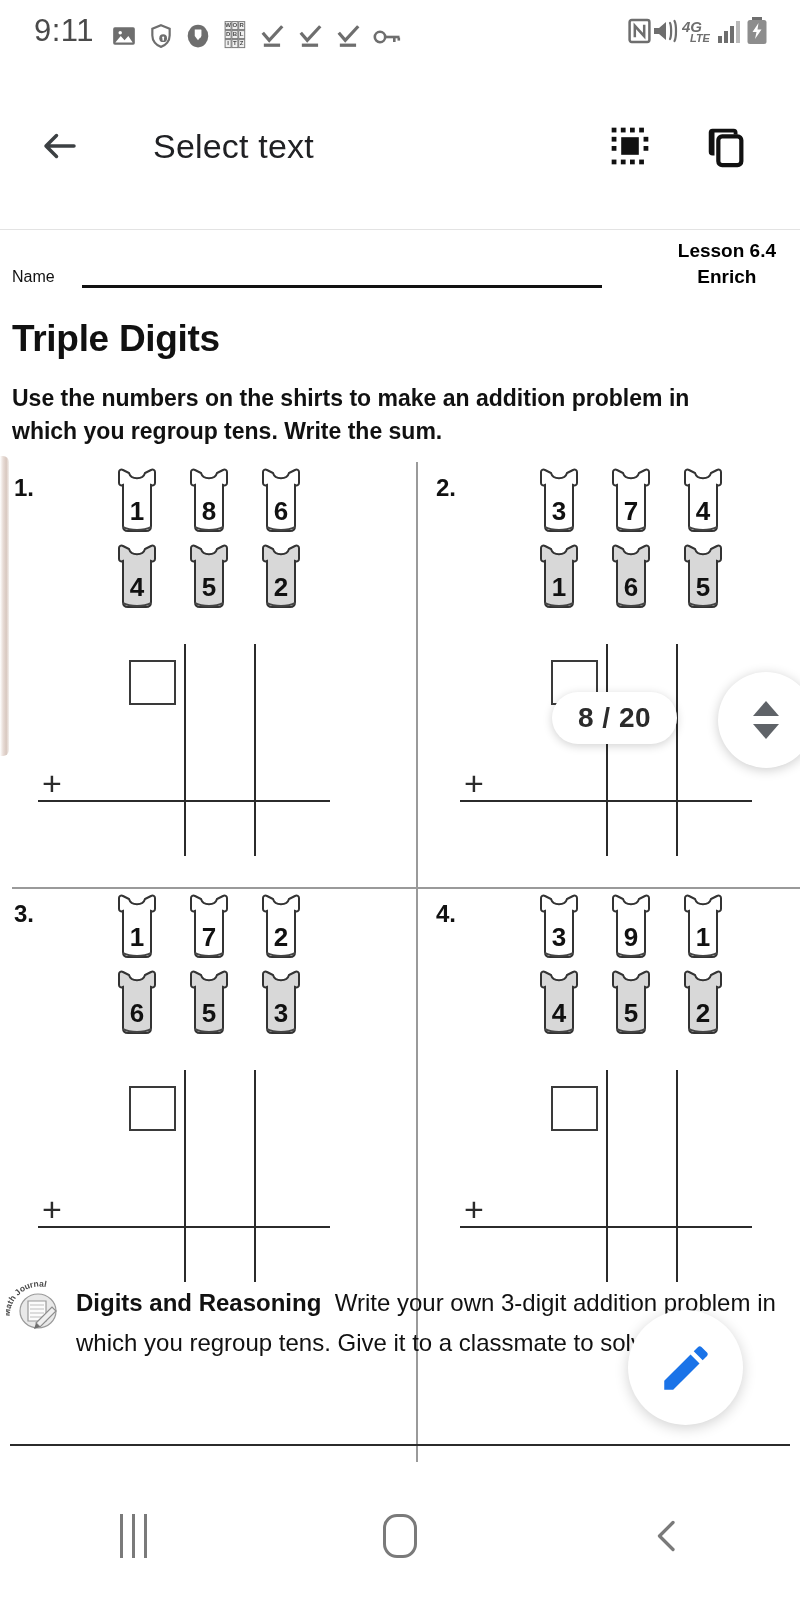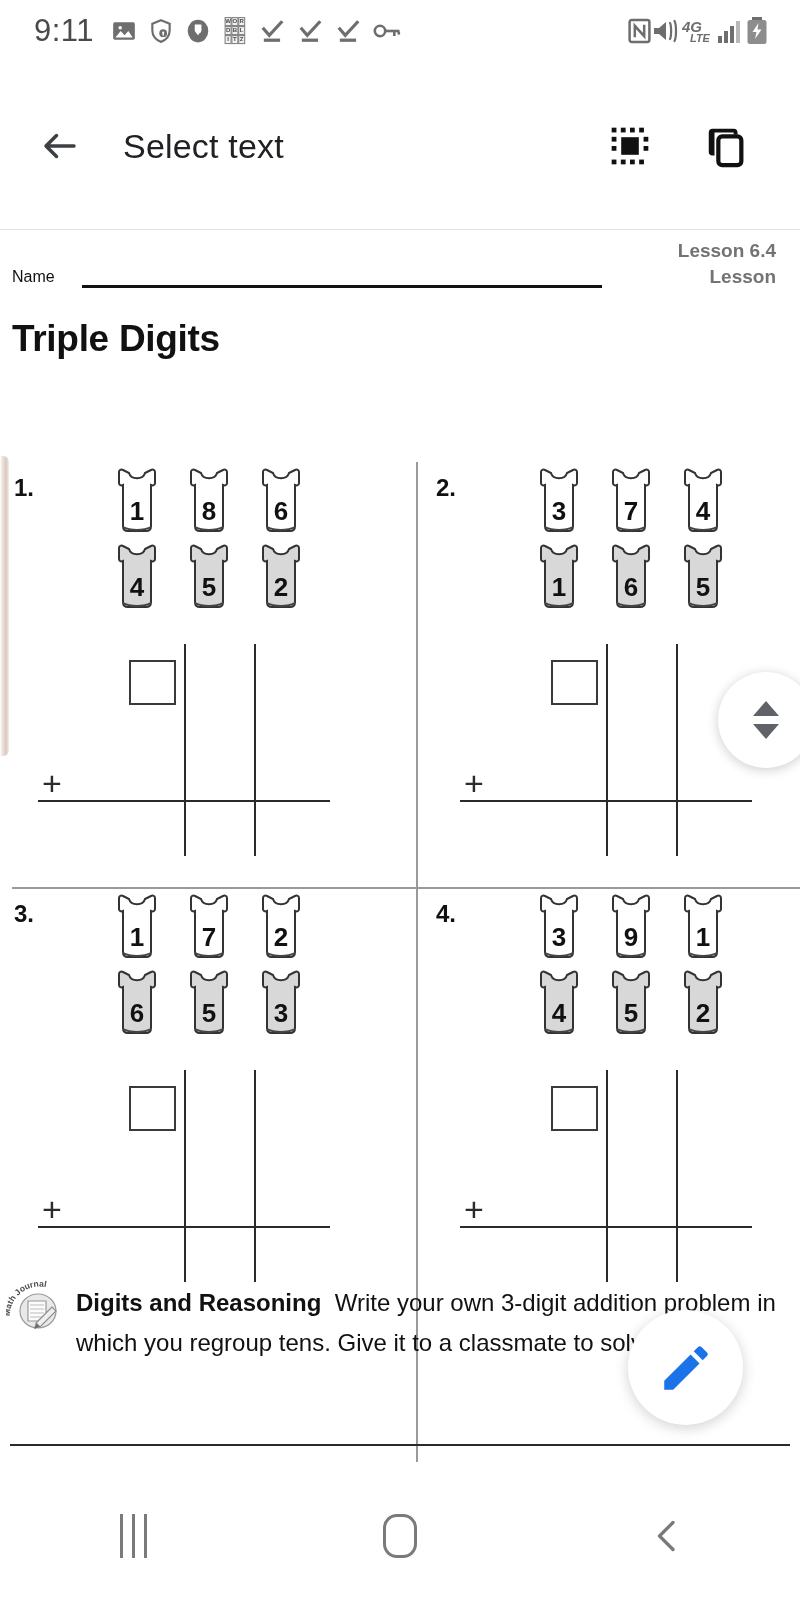--- a/index.html
+++ b/index.html
@@ -9,34 +9,34 @@
     font-family: "Liberation Sans", sans-serif;
     overflow: hidden;
   }
   #root { position: relative; width: 800px; height: 1610px; background:#fff; }
 
   
   .statusbar {
     position: absolute; top: 0; left: 0; width: 800px; height: 62px;
     display: flex; align-items: center; background: #ffffff;
   }
-  .sb-left { display: flex; align-items: center; gap: 11px; padding-left: 34px; }
+  .sb-left { display: flex; align-items: flex-end; gap: 11px; padding-left: 34px; }
   .sb-right { display: flex; align-items: center; gap: 0; margin-left: auto; padding-right: 32px; }
   .sb-time {
     font-size: 31px; font-weight: 500; color: #4a4a4a;
     letter-spacing: 0.5px; font-family: "Liberation Sans", sans-serif;
     margin-right: 6px;
   }
   .sbicon { display: inline-flex; align-items: center; justify-content: center; color: #6e6e6e; }
 
   
   .appbar {
     position: absolute; top: 62px; left: 0; width: 800px; height: 168px;
     background: #ffffff;
-    display: flex; align-items: center;
+    display: flex; align-items: center; gap: 30px;
   }
   .appbar-back { margin-left: 34px; width: 52px; height: 52px;
     display:flex; align-items:center; justify-content:center; color:#3c4043; }
   .appbar-title {
     margin-left: 37px; font-size: 34px; font-weight: 500; color: #202124;
     letter-spacing: 0.2px;
   }
   .appbar-actions { margin-left:auto; display:flex; align-items:center; gap: 44px; padding-right: 48px; }
   .appbar-btn { width: 52px; height: 52px; display:flex; align-items:center; justify-content:center; color:#111; }
 
@@ -52,22 +52,22 @@
   }
   .page-edge {
     position:absolute; left:0; top:226px; width:9px; height:300px;
     background: linear-gradient(to right,#ffffff 0%, #e8dcd6 35%, #d8c8c0 70%, #f4efec 100%);
     border-radius: 0 6px 6px 0;
   }
 
   
   .doc-head { position:absolute; left:0; top:0; width:800px; height:80px; }
   .lesson-block {
-    position:absolute; right: 24px; top: 8px; text-align:right;
-    font-size: 19px; font-weight: 700; color:#737373; line-height: 26px;
+    position:absolute; right: 24px; top: 8px; text-align:center;
+    font-size: 19px; font-weight: 700; color:#000000; line-height: 26px;
     font-family: "Liberation Sans", sans-serif;
   }
   .name-label {
     position:absolute; left: 12px; top: 38px;
     font-size: 16px; color:#111; font-family:"Liberation Sans", sans-serif;
   }
   .name-rule {
     position:absolute; left: 82px; top: 55px; width: 520px; height: 3px; background:#111;
   }
 
@@ -341,27 +341,28 @@
   </div>
   <div class="appbar-divider"></div>
 
   <div class="page">
 
     <div class="page-edge"></div>
 
     <div class="doc-head">
       <div class="lesson-block">
         <div>Lesson 6.4</div>
-        <div>Lesson</div>
+        <div>Enrich</div>
       </div>
       <div class="name-label">Name</div>
       <div class="name-rule"></div>
     </div>
 
     <div class="doc-title">Triple Digits</div>
+    <div class="doc-sub">Use the numbers on the shirts to make an addition problem in which you regroup tens. Write the sum.</div>
 
     <div class="grid-vline"></div>
     <div class="grid-hline"></div>
 
     <div class="prob" style="left:10px; top:236px;">
       <div class="prob-num">1.</div>
       <div class="shirt-grid">
         <div class="shirt-row">
           <div class="shirt">
               <svg width="54" height="70" viewBox="0 0 54 70">
@@ -614,20 +615,21 @@
           <text font-family="Liberation Sans, sans-serif" font-size="8.5" font-weight="700" fill="#4a4a4a">
             <textPath href="#arcpath" startOffset="6%">Math Journal</textPath>
           </text>
         </svg>
       </div>
       <div class="journal-text"><b>Digits and Reasoning</b>&nbsp; <span>Write your own 3-digit addition problem in which you regroup tens. Give it to a classmate to solve.</span></div>
     </div>
     <div class="journal-rule"></div>
   </div>
 
+  <div class="page-pill">8 / 20</div>
 
   <div class="scroll-thumb">
     <div class="tri tri-up"></div>
     <div class="tri tri-down"></div>
   </div>
 
   <div class="fab">
     <svg width="58" height="58" viewBox="0 0 24 24">
       <path d="M3 17.3V21h3.7L17.6 10.1l-3.7-3.7L3 17.3z" fill="#1a73e8"></path>
       <path d="M20.7 7c.4-.4.4-1 0-1.4l-2.3-2.3c-.4-.4-1-.4-1.4 0l-1.8 1.8 3.7 3.7L20.7 7z" fill="#1a73e8"></path>

